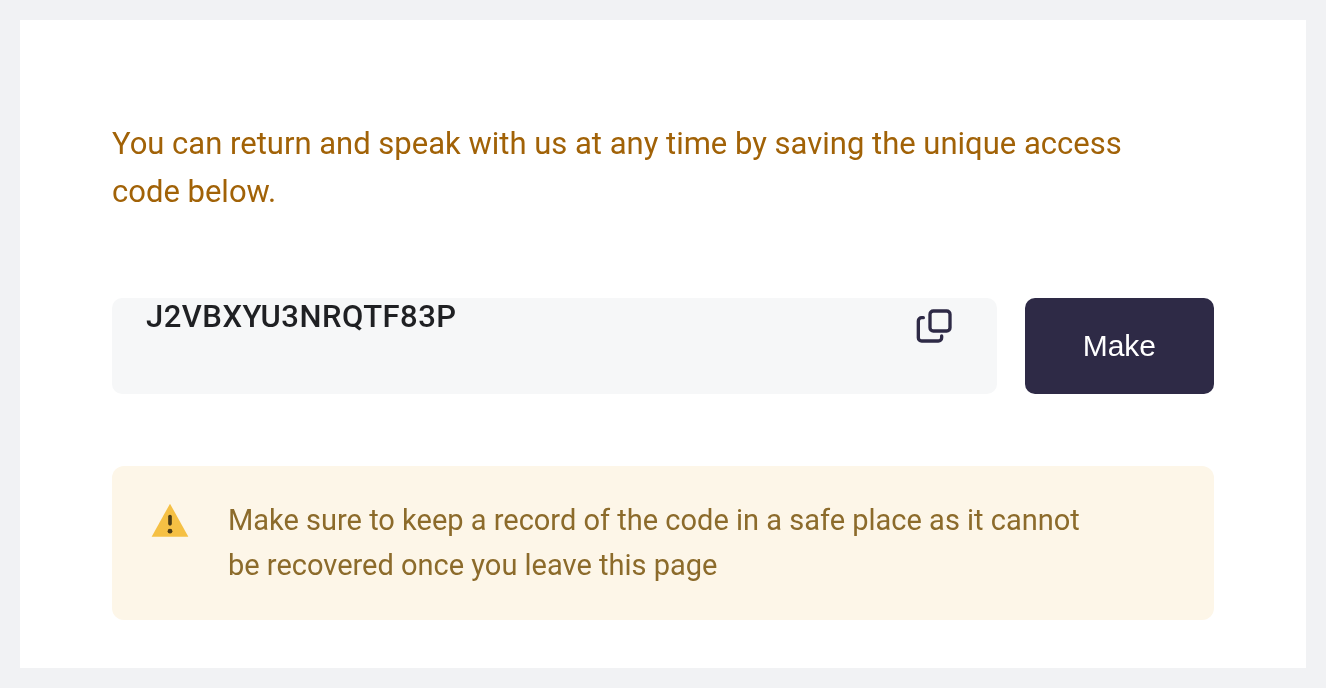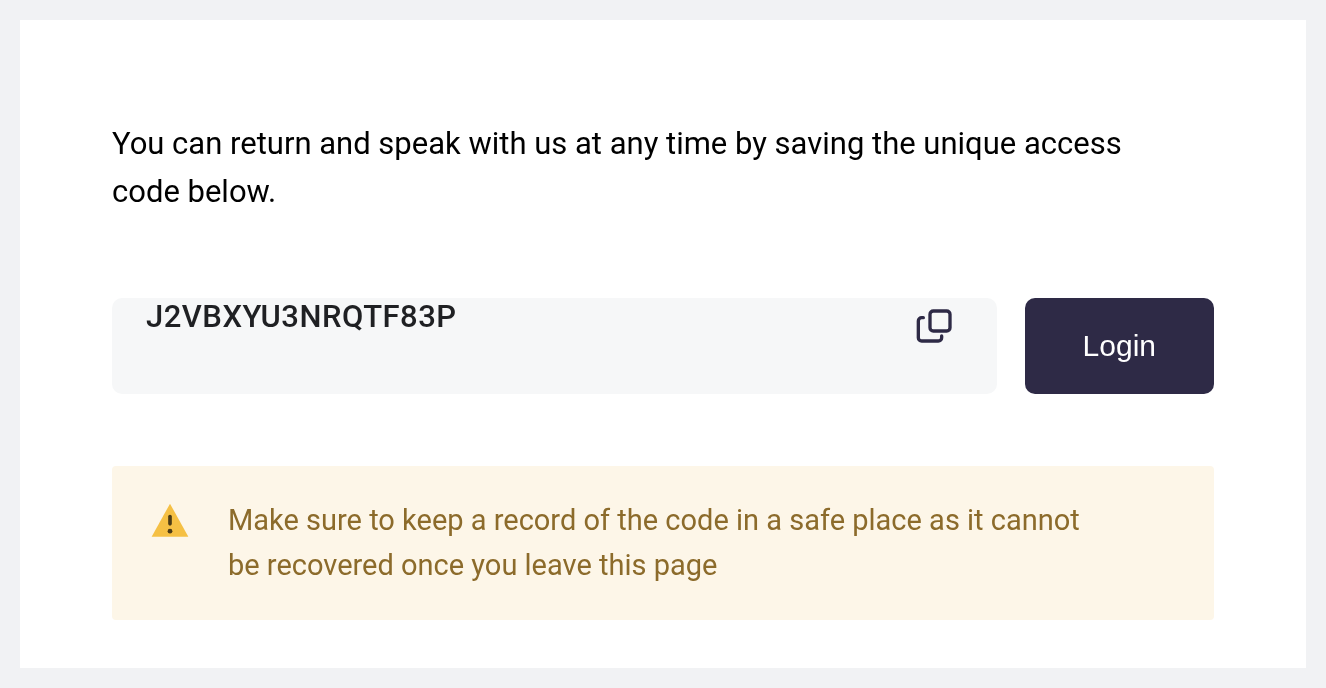--- a/index.html
+++ b/index.html
@@ -16,21 +16,21 @@
     }
     .card {
       background: #ffffff;
       width: 100%;
       height: 100%;
       padding: 100px 92px 60px 92px;
     }
     .intro-text {
       font-size: 31px;
       line-height: 1.55;
-      color: #000000;
+      color: #a16207;
       max-width: 1040px;
     }
     .code-row {
       display: flex;
       align-items: stretch;
       gap: 28px;
       margin-top: 82px;
     }
     .code-box {
       flex: 1 1 auto;
@@ -65,21 +65,21 @@
       border-radius: 10px;
       font-size: 30px;
       font-weight: 400;
       padding: 0 58px;
       height: 96px;
       cursor: pointer;
     }
     .warning-box {
       margin-top: 72px;
       background: #fdf6e8;
-      border-radius: 4px;
+      border-radius: 12px;
       padding: 32px 36px;
       display: flex;
       align-items: flex-start;
       gap: 36px;
     }
     .warning-icon-wrap {
       flex: 0 0 auto;
       display: flex;
       align-items: flex-start;
       justify-content: center;
@@ -104,21 +104,21 @@
       <span class="code-text">J2VBXYU3NRQTF83P</span>
       <button class="copy-btn" aria-label="Copy code">
         <span>
           <svg width="40" height="40" viewBox="0 0 24 24" fill="none" stroke="currentColor" stroke-width="2" stroke-linecap="round" stroke-linejoin="round">
             <rect x="9" y="3" width="12" height="12" rx="2" ry="2"></rect>
             <path d="M5 7H4a2 2 0 0 0-2 2v10a2 2 0 0 0 2 2h10a2 2 0 0 0 2-2v-1"></path>
           </svg>
         </span>
       </button>
     </div>
-    <button class="login-btn">Login</button>
+    <button class="login-btn">Make</button>
   </div>
 
   <div class="warning-box">
     <div class="warning-icon-wrap">
       <svg width="44" height="44" viewBox="0 0 24 24">
         <path d="M12 2 L22 20 L2 20 Z" fill="#f5c044"></path>
         <rect x="11" y="8" width="2" height="6" rx="1" fill="#4b3b16"></rect>
         <circle cx="12" cy="17" r="1.3" fill="#4b3b16"></circle>
       </svg>
     </div>

